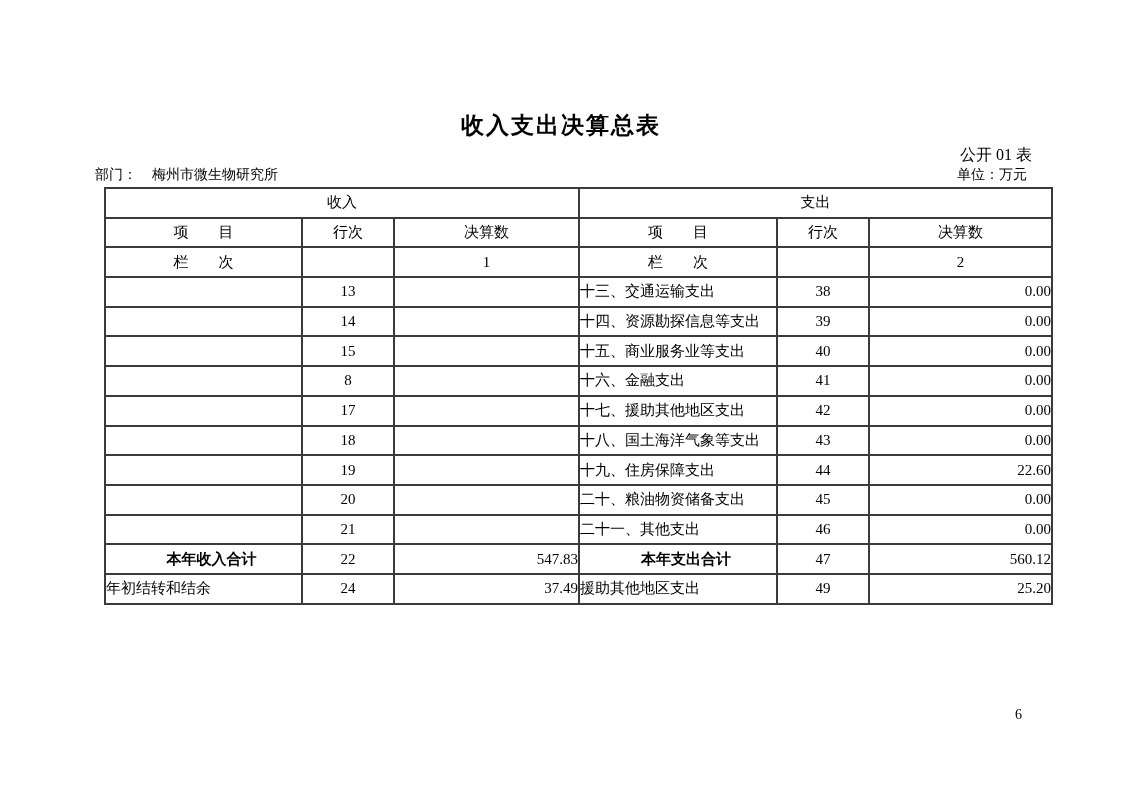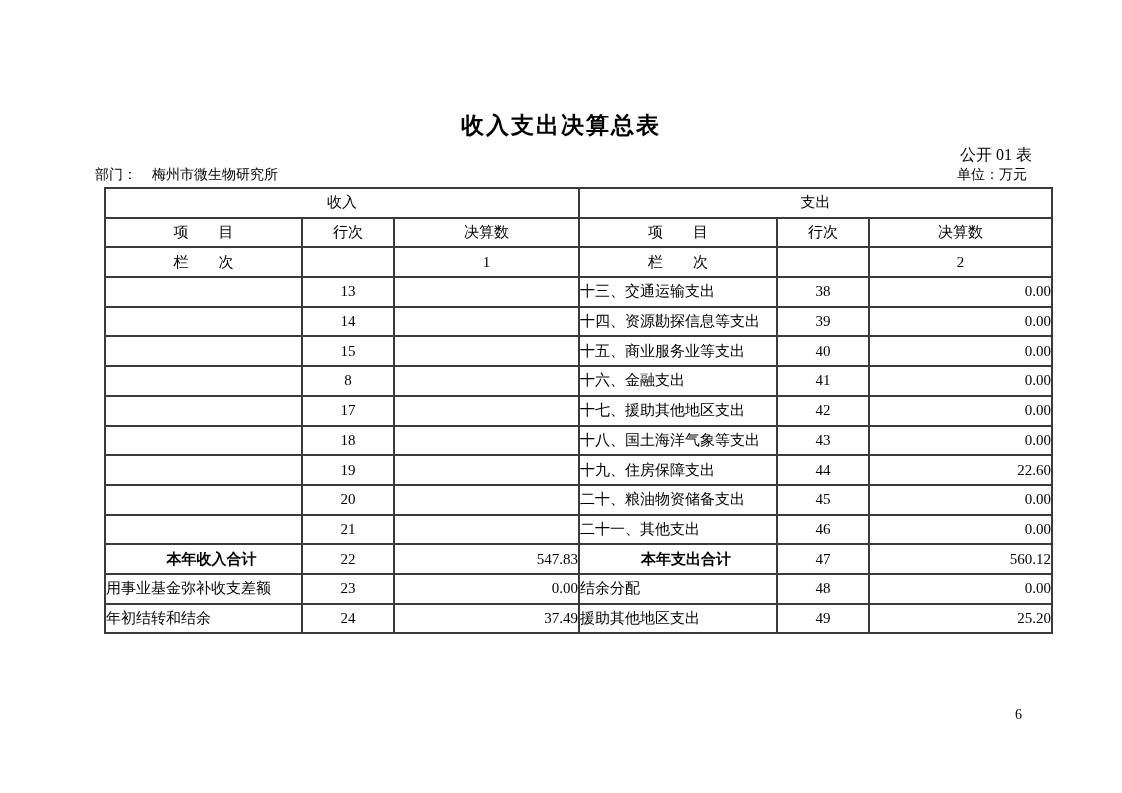--- a/index.html
+++ b/index.html
@@ -201,28 +201,20 @@
     </tr>
     <tr class="total-row">
       <td class="item-cell">本年收入合计</td>
       <td class="line-cell">22</td>
       <td class="amount-cell">547.83</td>
       <td class="item-cell">本年支出合计</td>
       <td class="line-cell">47</td>
       <td class="amount-cell">560.12</td>
     </tr>
     <tr>
-      <td class="item-cell">用事业基金弥补收支差额</td>
-      <td class="line-cell">23</td>
-      <td class="amount-cell">0.00</td>
-      <td class="item-cell">结余分配</td>
-      <td class="line-cell">48</td>
-      <td class="amount-cell">0.00</td>
-    </tr>
-    <tr>
       <td class="item-cell">年初结转和结余</td>
       <td class="line-cell">24</td>
       <td class="amount-cell">37.49</td>
       <td class="item-cell">援助其他地区支出</td>
       <td class="line-cell">49</td>
       <td class="amount-cell">25.20</td>
     </tr>
   </tbody>
 </table>
 

